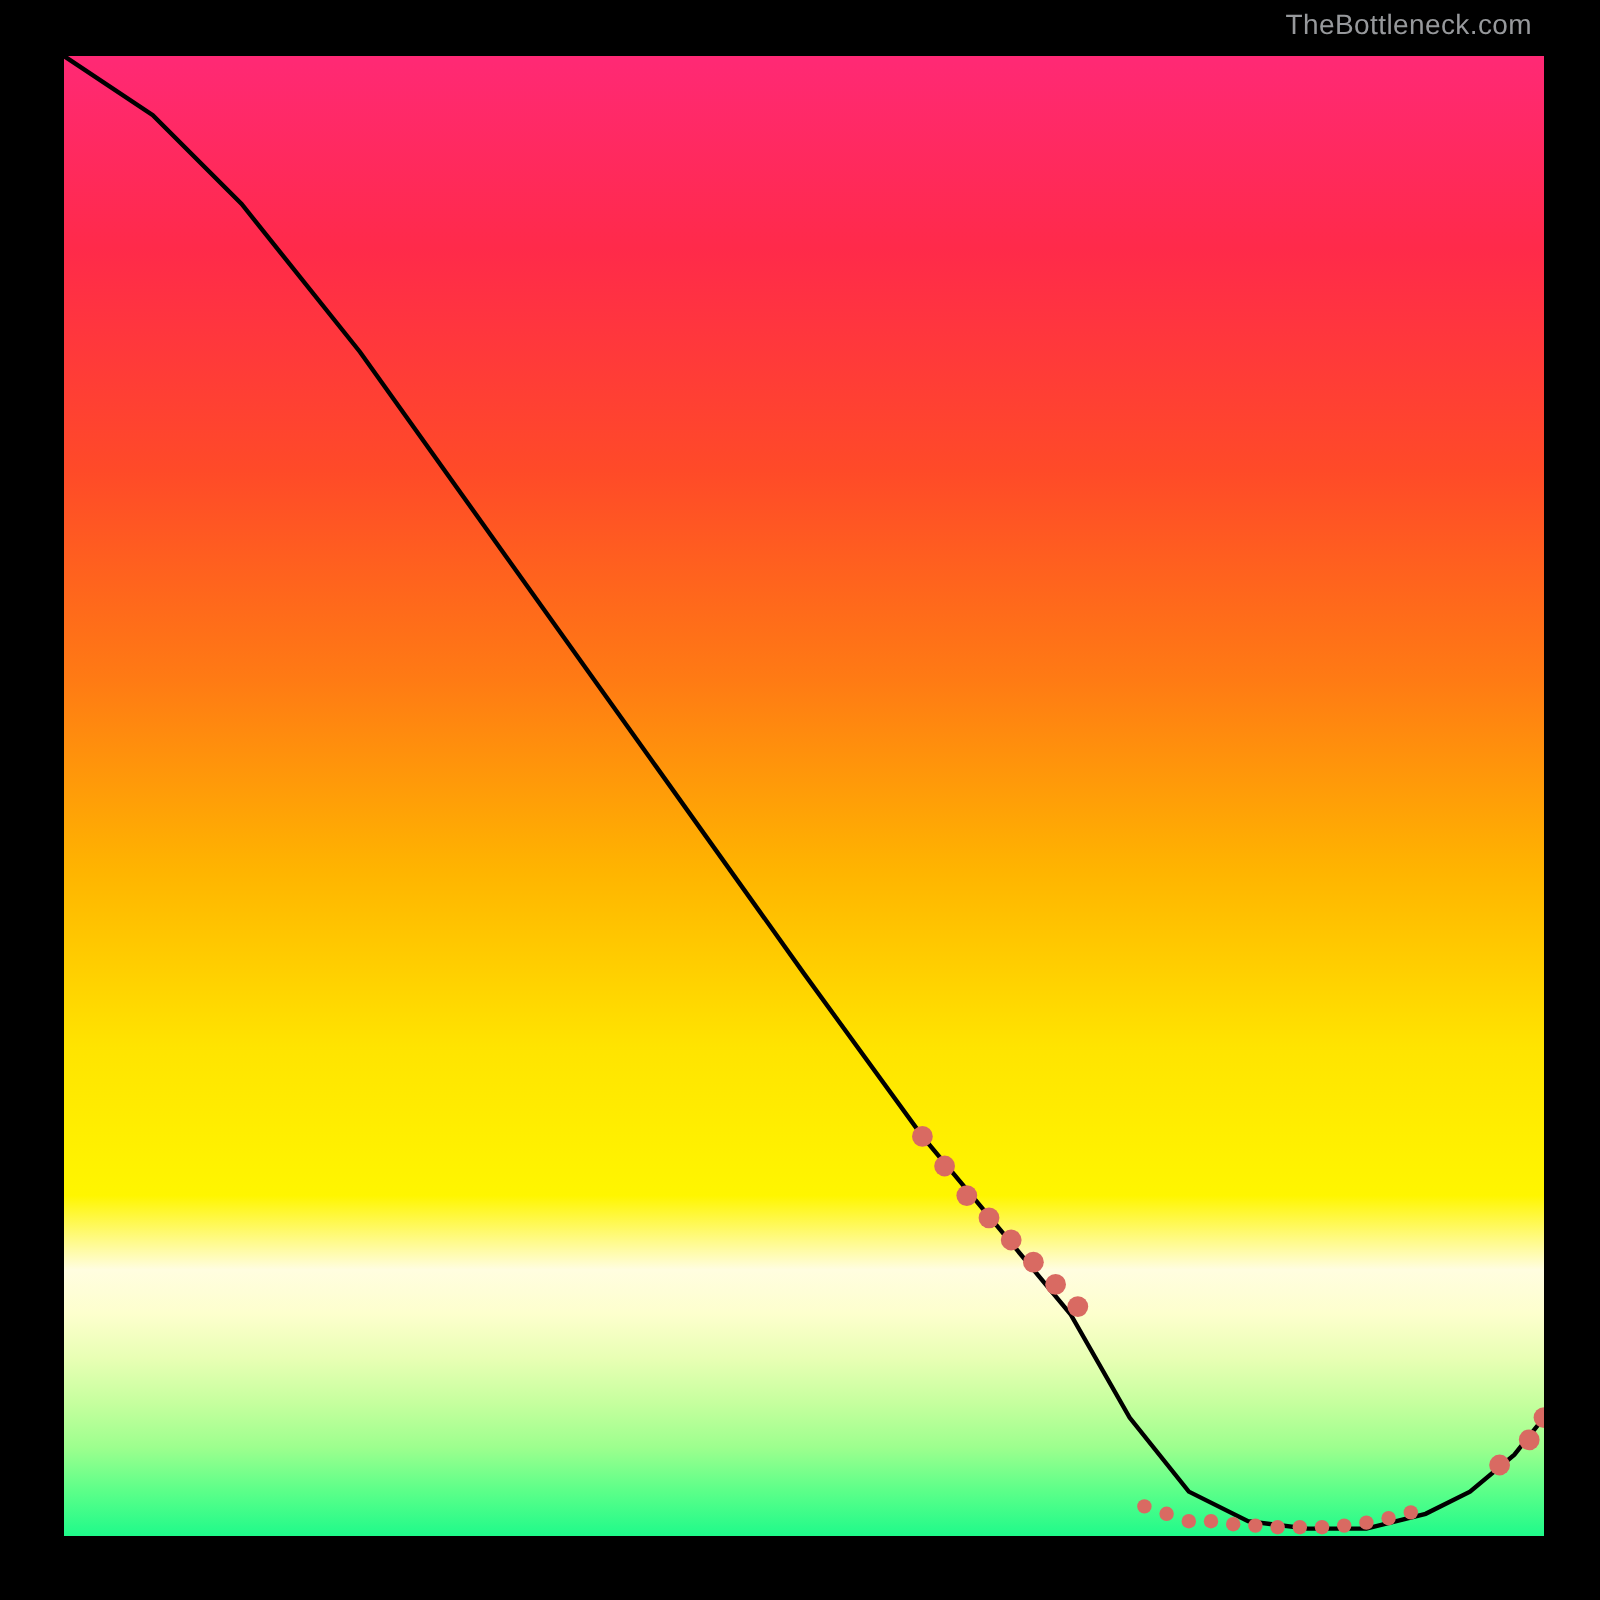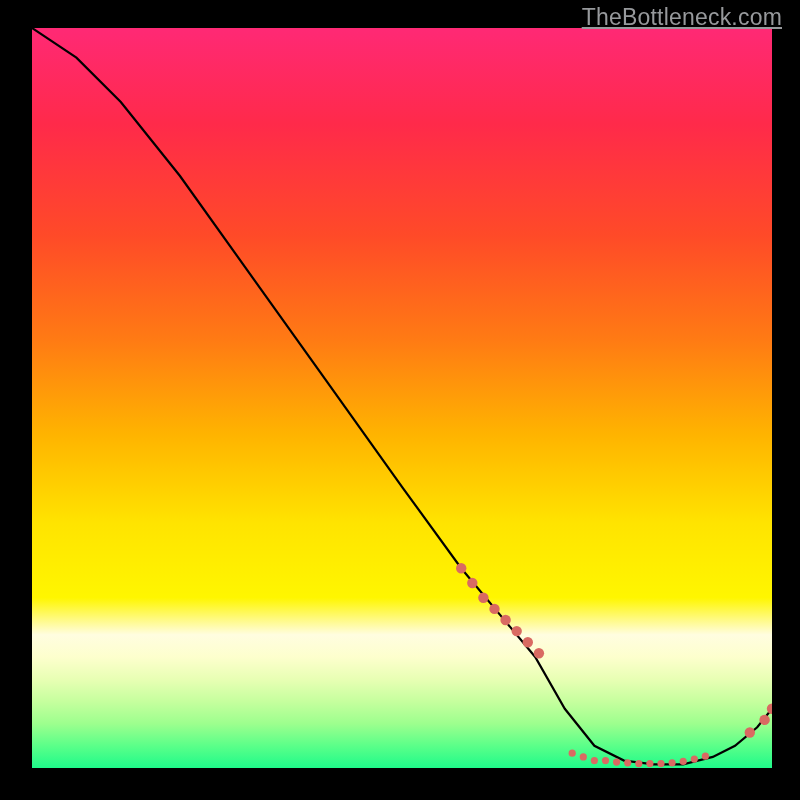--- a/index.html
+++ b/index.html
@@ -47,26 +47,25 @@
     position: absolute;
     left: 0;
     top: 0;
     width: 740px;
     height: 740px;
     pointer-events: none;
   }
   .attribution {
     position: absolute;
     top: 4px;
-    right: 18px;
+    right: 34px;
     font-family: Arial, Helvetica, sans-serif;
-    font-size: 23px;
+    font-size: 14px;
     color: #97999c;
     letter-spacing: 0.2px;
-    text-decoration: underline;
   }
 </style>
 </head>
 <body>
 
 <div class="frame">
   <div class="plot">
     <svg class="curve" viewBox="0 0 740 740" preserveAspectRatio="none">
       <g>
         <path id="curvePath" fill="none" stroke="#000" stroke-width="2.2" d="M0.0 0.0 L44.4 29.6 L88.8 74.0 L148.0 148.0 L222.0 251.6 L296.0 355.2 L370.0 458.8 L429.2 540.2 L466.2 584.6 L503.2 629.0 L532.8 680.8 L562.4 717.8 L592.0 732.6 L621.6 736.3 L651.2 736.3 L680.8 728.9 L703.0 717.8 L725.2 699.3 L740.0 680.8"></path>

